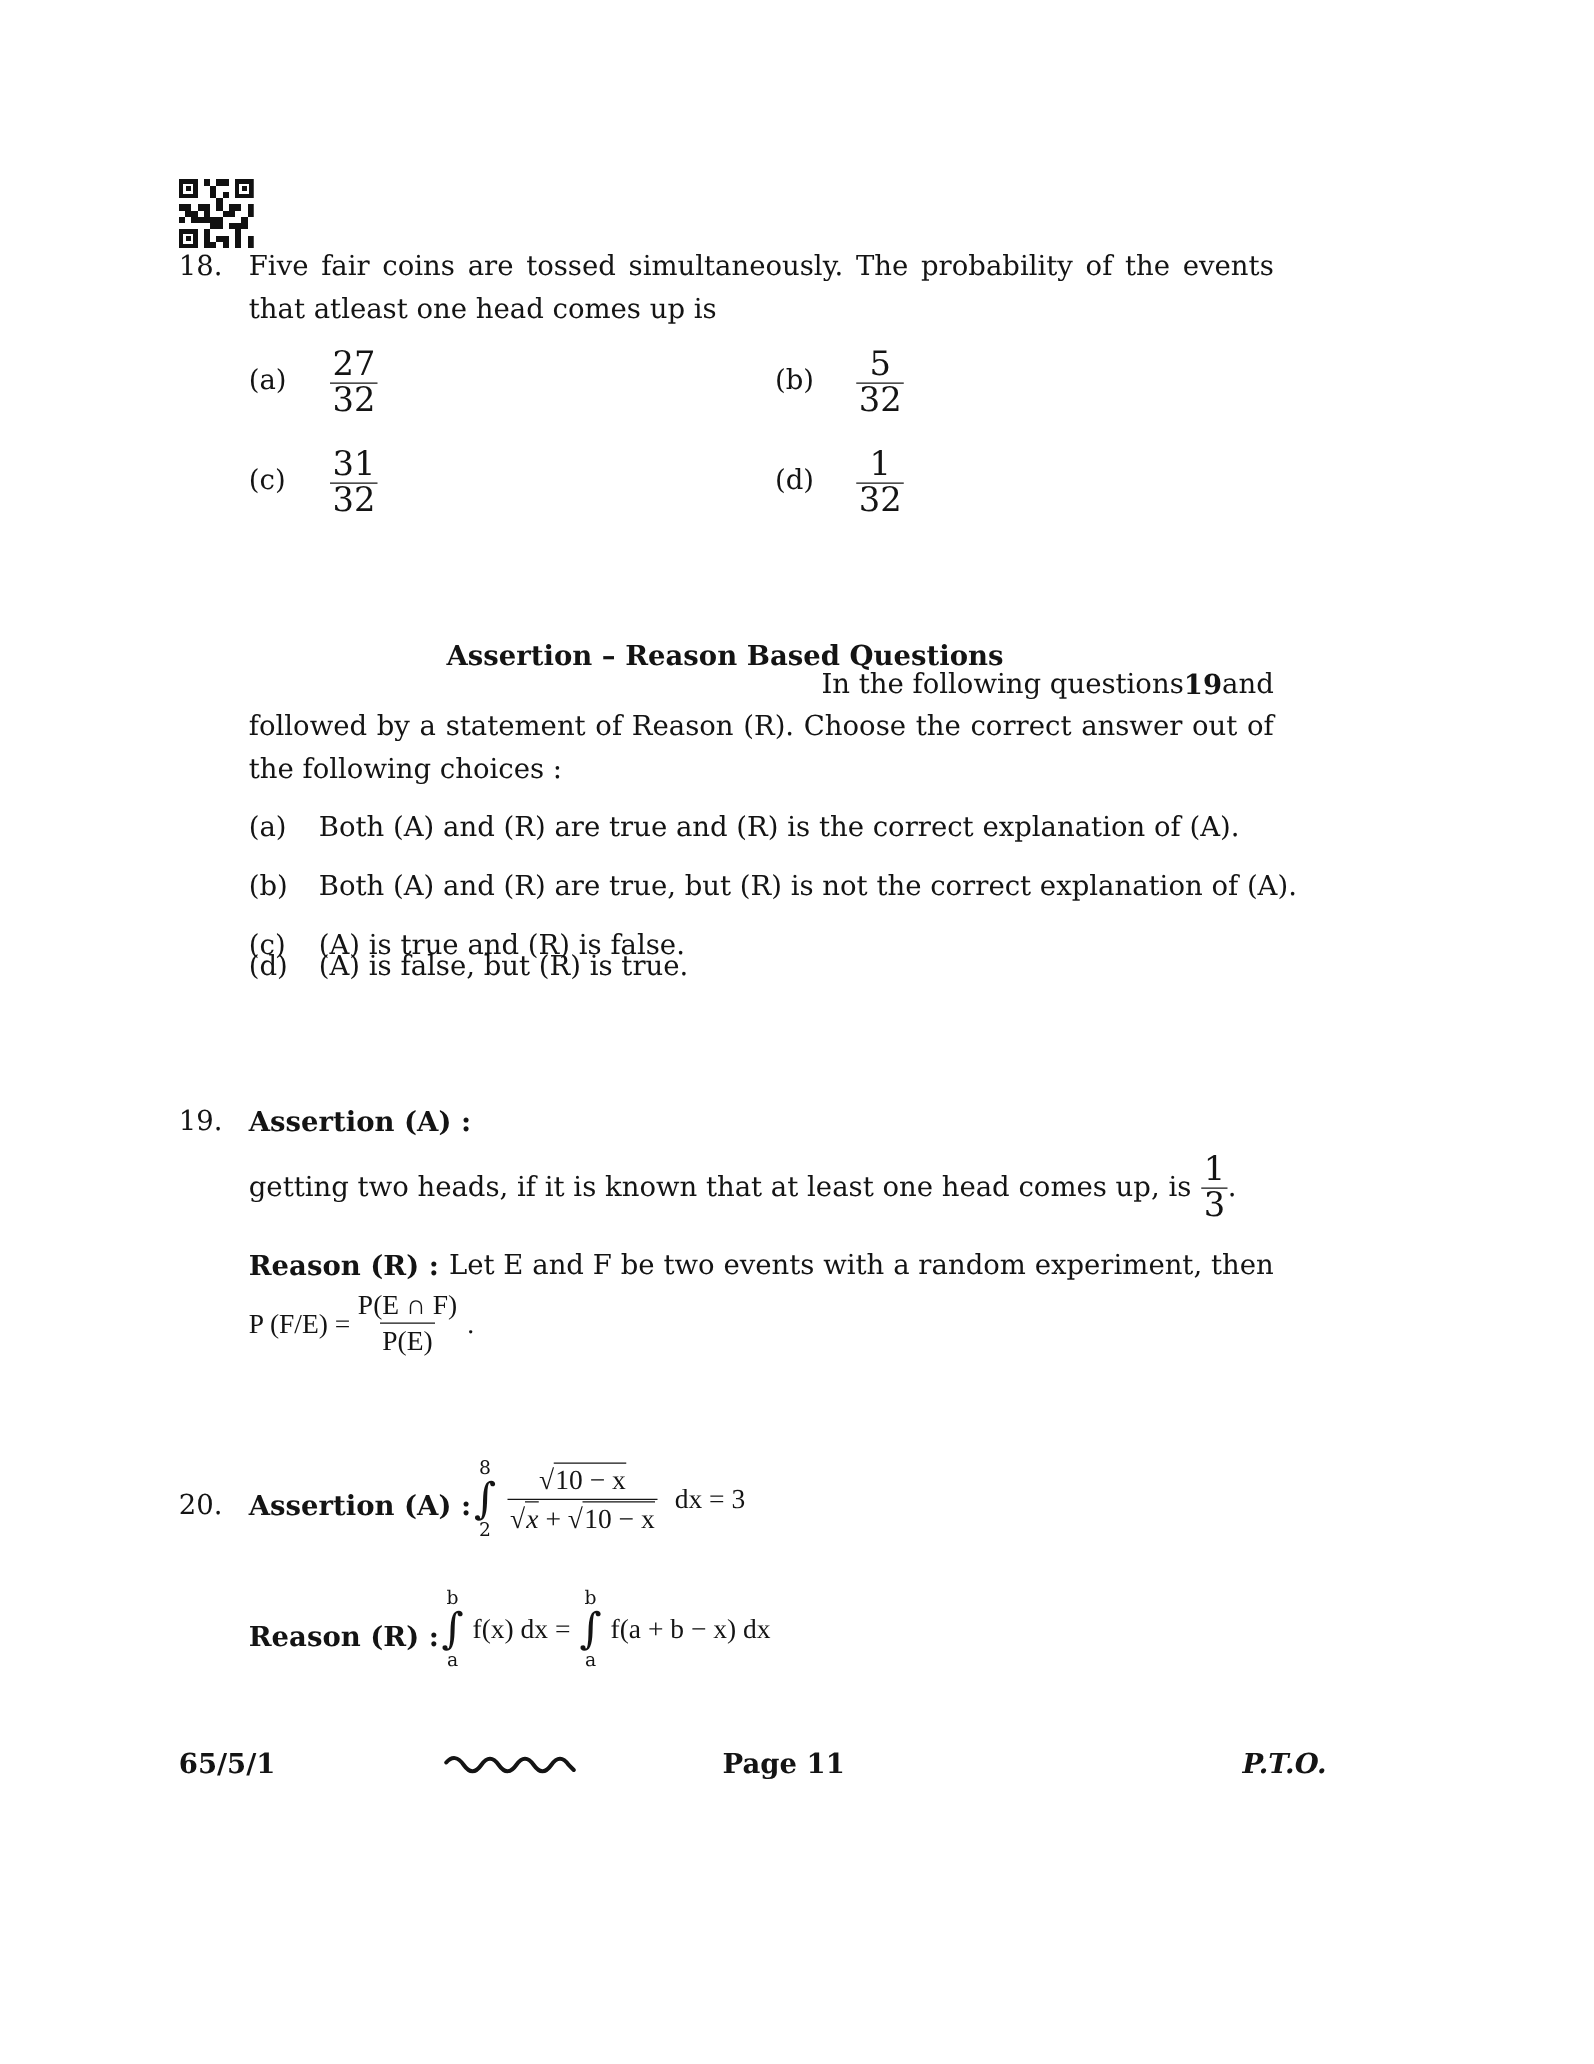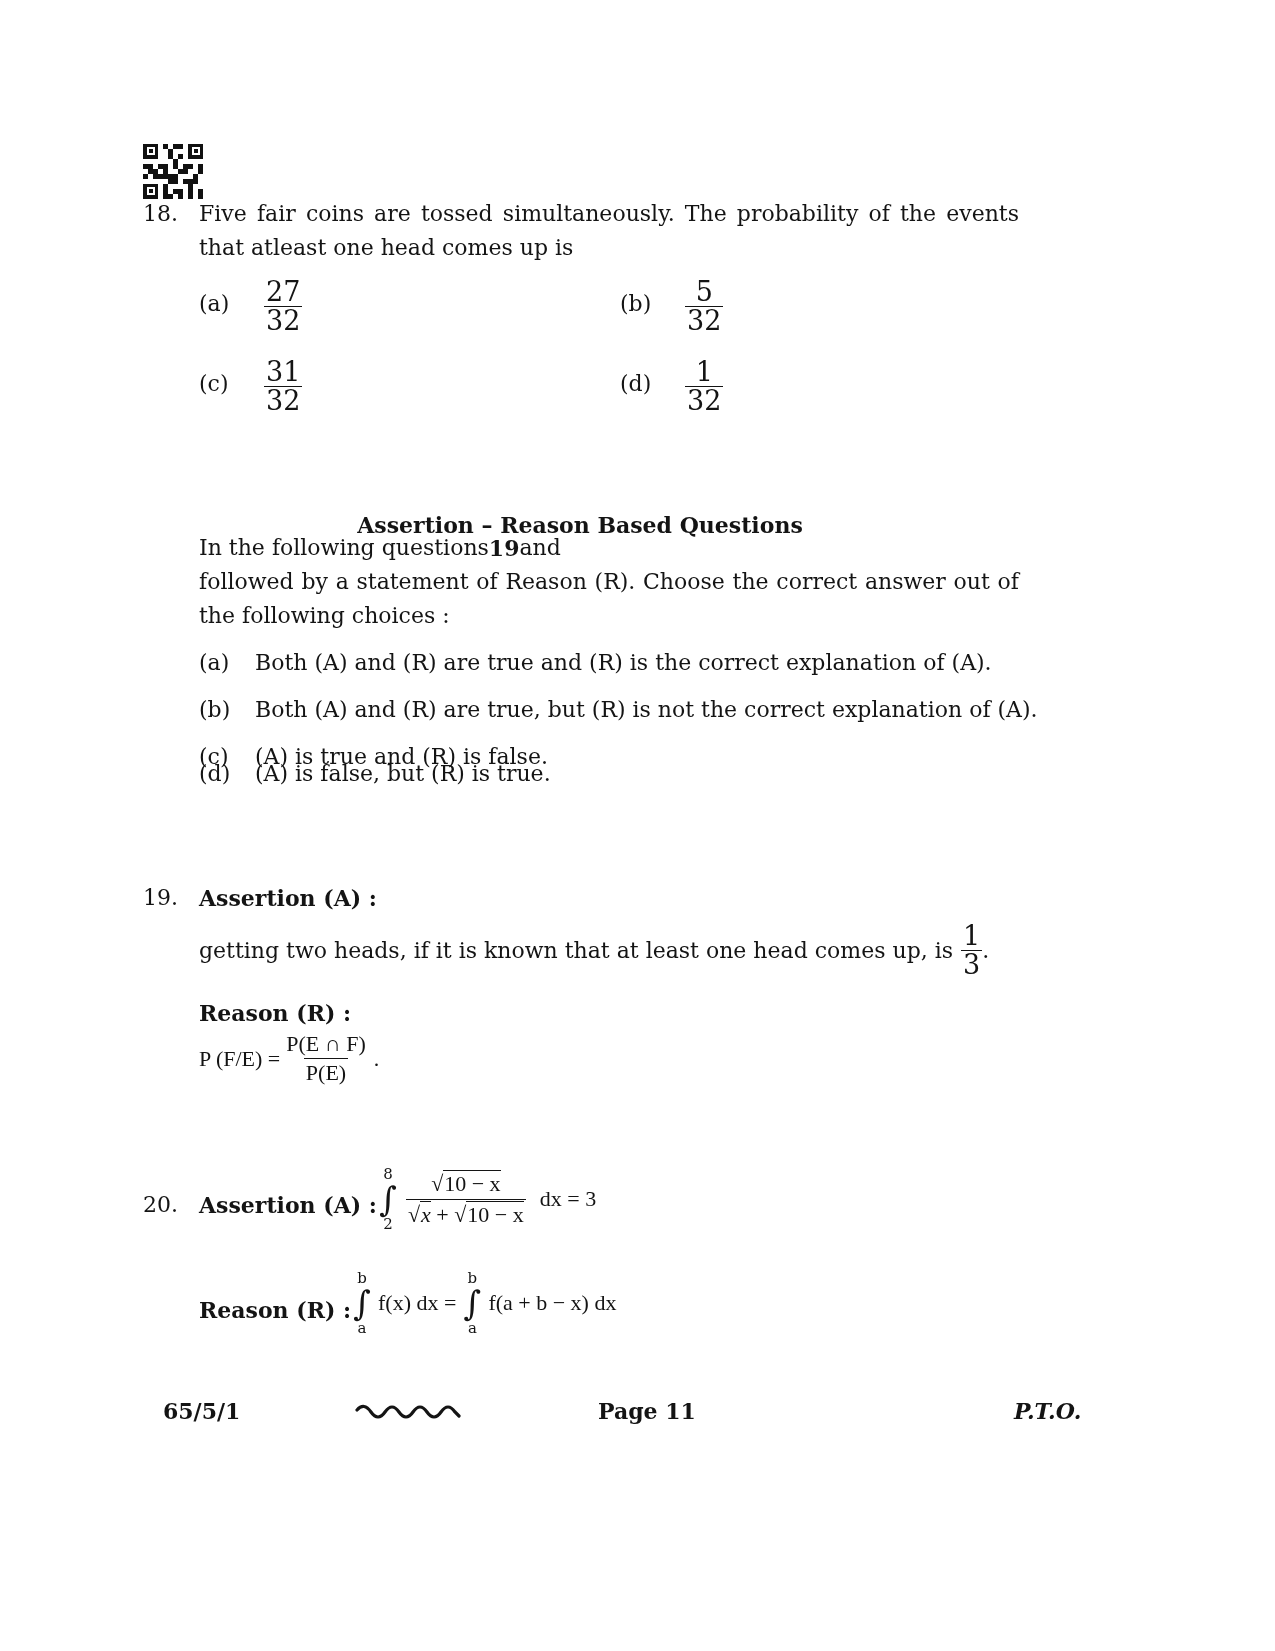--- a/index.html
+++ b/index.html
@@ -15,21 +15,21 @@
   .frac { display: inline-flex; flex-direction: column; align-items: center; vertical-align: middle; font-size: 27px; line-height: 28px; }
   .frac .num { padding: 0 2px; }
   .frac .den { border-top: 1.5px solid #141414; padding: 0 2px; }
   .opt-label { font-size: 22px; }
   .heading { font-size: 22px; font-weight: bold; }
   .justify { width: 820px; text-align: justify; text-align-last: justify; white-space: normal; }
   .mathf { font-family: "Liberation Serif", serif; font-size: 22px; }
   .int { font-family: "DejaVu Serif", serif; font-size: 34px; line-height: 34px; }
   .lim { font-size: 15px; line-height: 16px; }
   .sqrt-bar { border-top: 1.5px solid #141414; padding-left: 1px; }
-  .footer { font-size: 22px; font-weight: bold; margin-left: 20px; }
+  .footer { font-size: 22px; font-weight: bold; }
   .italic { font-style: italic; }
 </style>
 </head>
 <body>
 
 <div class="abs qr">
   <svg width="60" height="56" viewBox="0 0 12 11" shape-rendering="crispEdges">
     <rect x="0" y="0" width="3" height="3" fill="#111"></rect>
       <rect x="0.7" y="0.7" width="1.6" height="1.6" fill="#fff"></rect>
       <rect x="1.1" y="1.1" width="0.8" height="0.8" fill="#111"></rect>
@@ -93,21 +93,21 @@
 <div class="abs" style="left:620px; top:358px;">
   <span class="opt-label" style="display:inline-block; width:60px;">(d)</span>
   <span class="frac">
       <span class="num">1</span>
       <span class="den">32</span>
     </span>
 </div>
 
 <div class="abs heading" style="left:0; width:1160px; text-align:center; top:512px;">Assertion – Reason Based Questions</div>
 
-<div class="abs txt" style="left:199px; top:530px; width:820px; display:flex; justify-content:flex-start;">
+<div class="abs txt" style="left:199px; top:530px; width:820px; display:flex; justify-content:flex-end;">
   <span>In the following questions</span>
   <span class="b">19</span>
   <span>and</span>
 </div>
 <div class="abs txt justify" style="left:199px; top:564px;">followed by a statement of Reason (R). Choose the correct answer out of</div>
 <div class="abs txt" style="left:199px; top:598px;">the following choices :</div>
 
 <div class="abs txt" style="left:199px; top:645px;">
   <span style="display:inline-block; width:56px;">(a)</span><span>Both (A) and (R) are true and (R) is the correct explanation of (A).</span>
 </div>
@@ -129,20 +129,21 @@
   <span>getting two heads, if it is known that at least one head comes up, is</span>
   <span class="frac" style="margin-left:8px;">
       <span class="num">1</span>
       <span class="den">3</span>
     </span>
   <span>.</span>
 </div>
 
 <div class="abs txt" style="left:199px; top:995px; width:820px; display:flex;">
   <span class="b">Reason (R) :</span>
+  <span style="flex:1; margin-left:8px; text-align:justify; text-align-last:justify;">Let E and F be two events with a random experiment, then</span>
 </div>
 <div class="abs mathf" style="left:199px; top:1030px; display:flex; align-items:center;">
   <span>P (F/E) =</span>
   <span class="frac mathf" style="margin-left:4px;">
       <span class="num">P(E ∩ F)</span>
       <span class="den">P(E)</span>
     </span>
   <span style="margin-left:6px;">.</span>
 </div>
 

